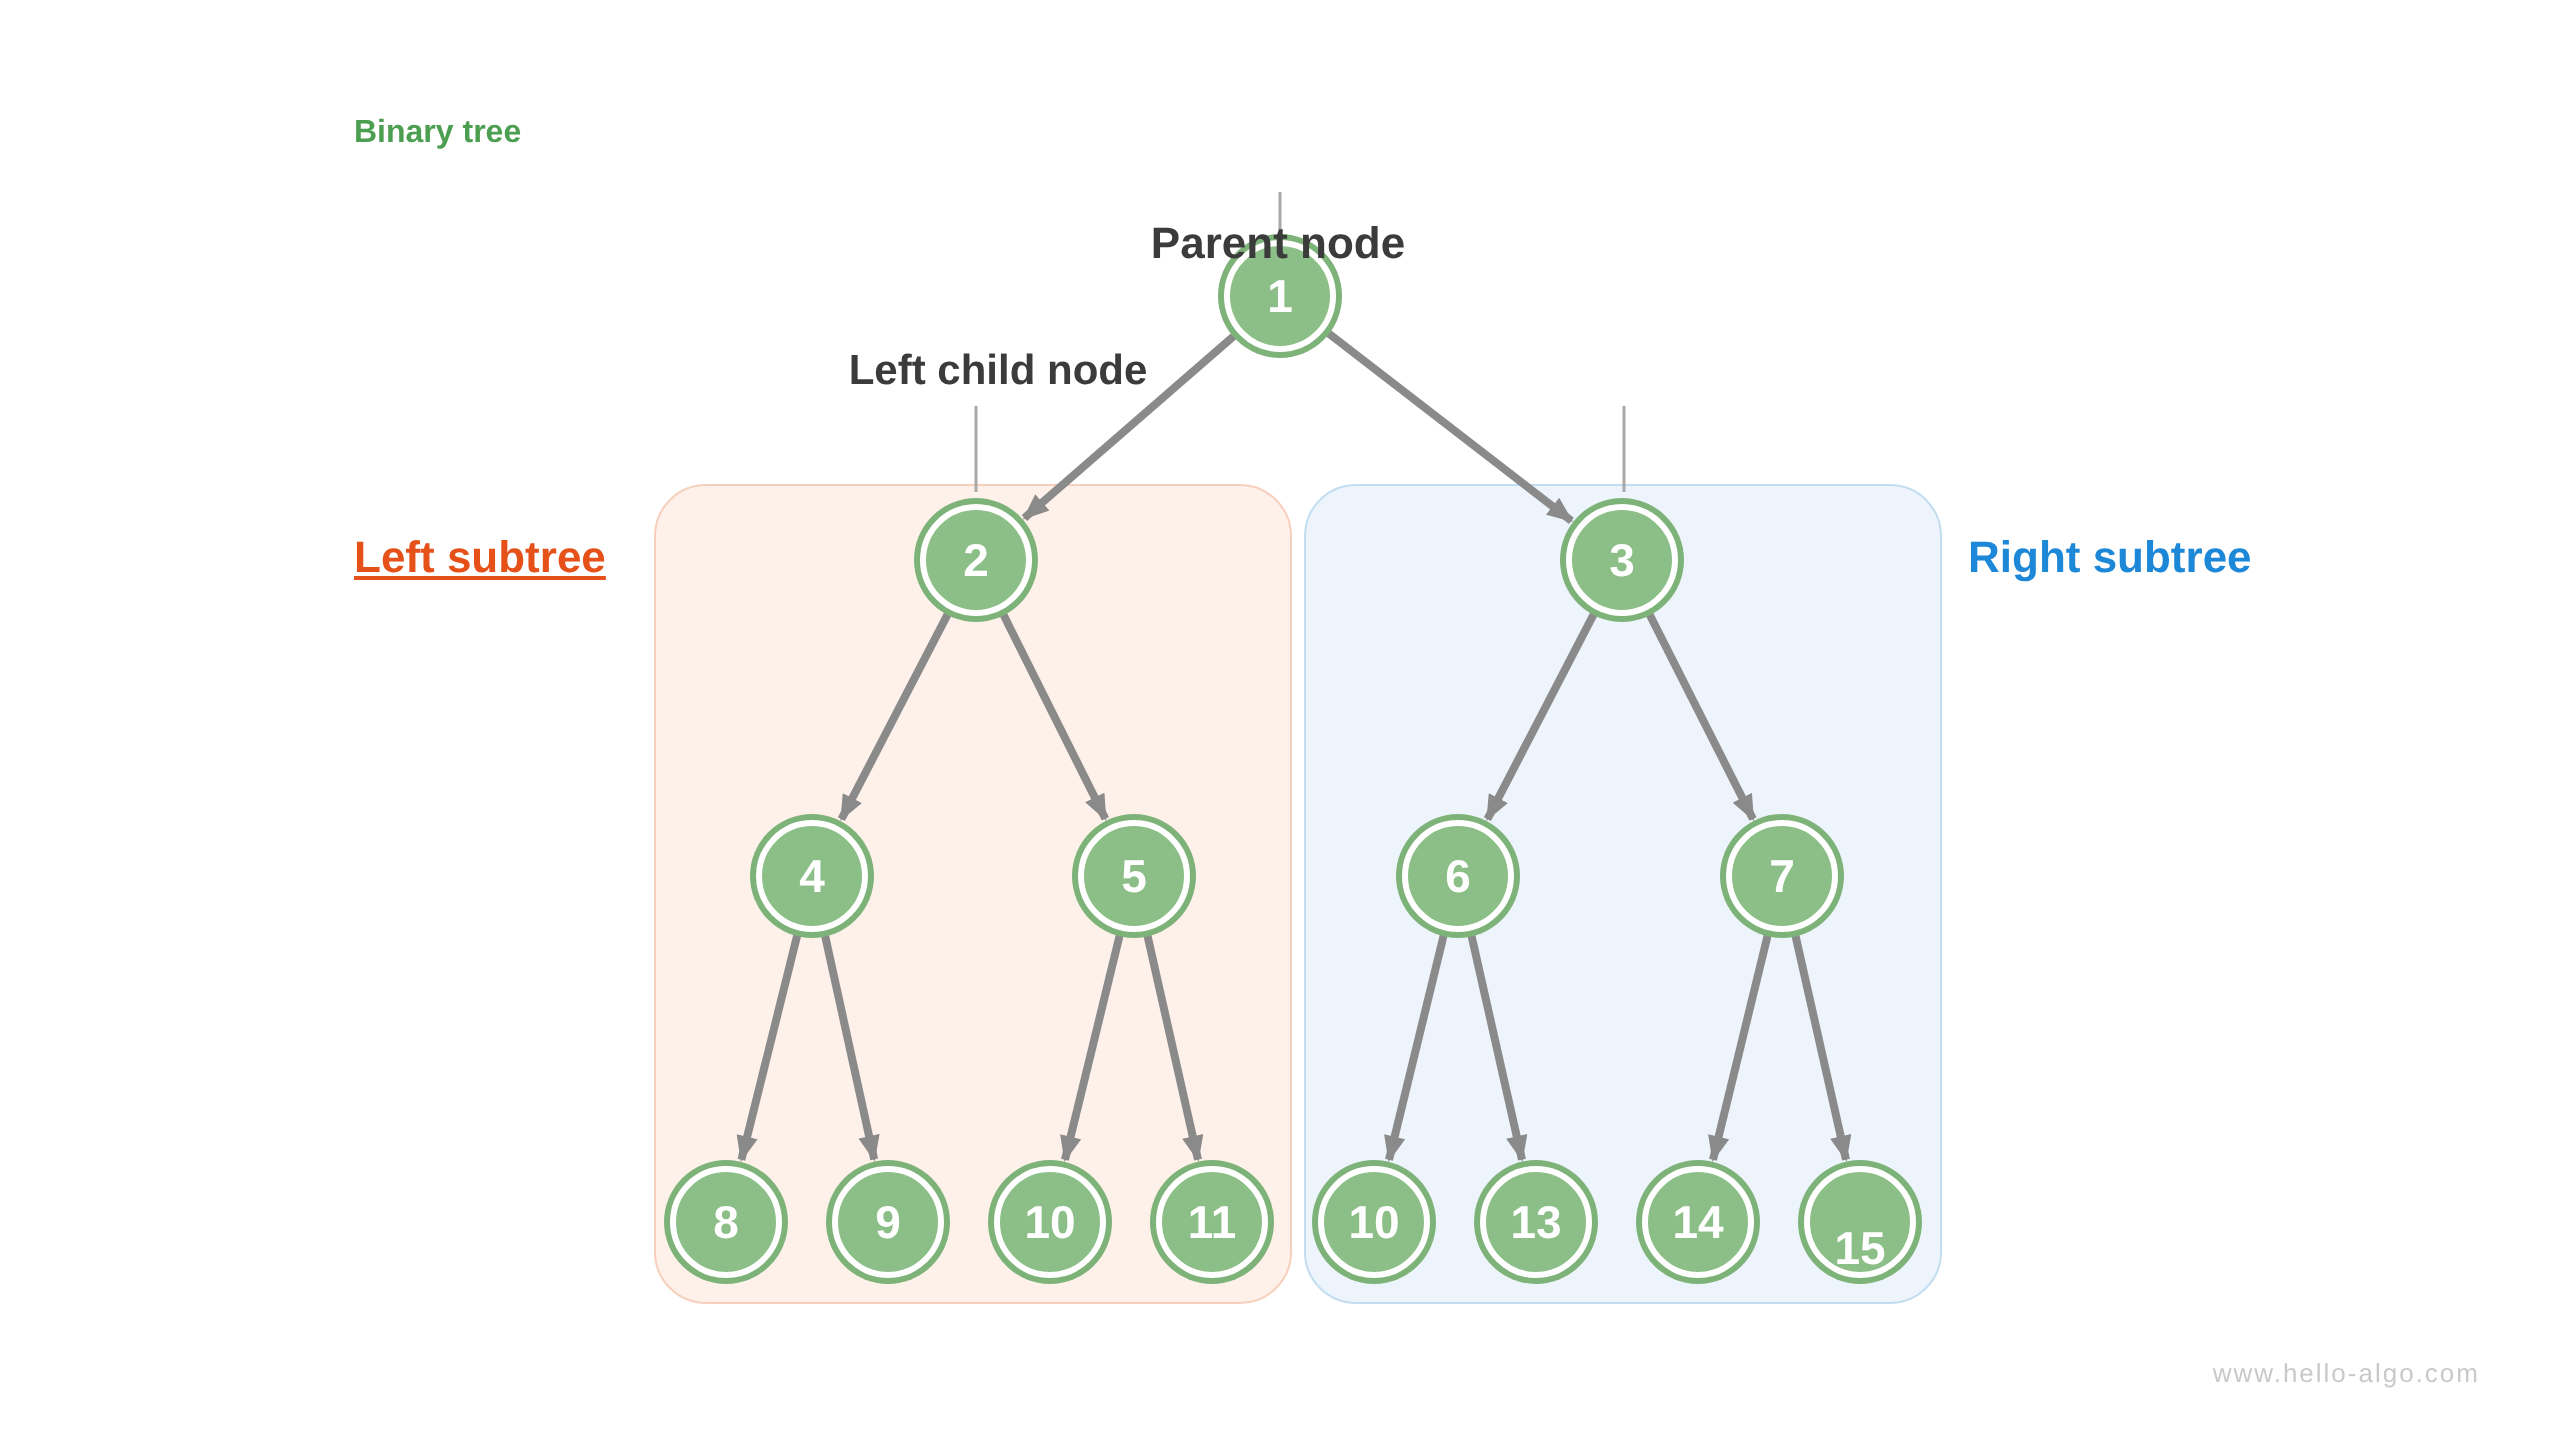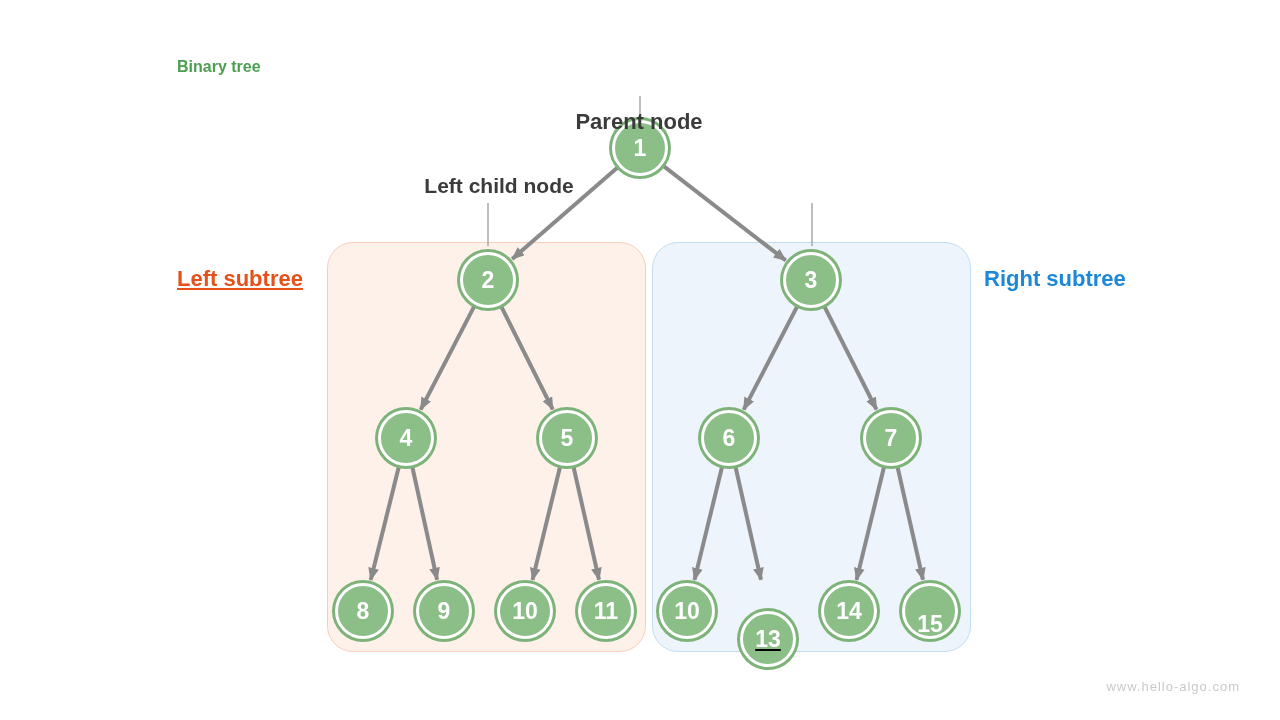--- a/index.html
+++ b/index.html
@@ -132,21 +132,21 @@
       </div>
       <div class="node" style="left: 497px; top: 583px;">
         <span>10</span>
       </div>
       <div class="node" style="left: 578px; top: 583px;">
         <span>11</span>
       </div>
       <div class="node" style="left: 659px; top: 583px;">
         <span>10</span>
       </div>
-      <div class="node" style="left: 740px; top: 611px; text-decoration: underline;">
+      <div class="node" style="left: 740px; top: 583px;">
         <span>13</span>
       </div>
       <div class="node" style="left: 821px; top: 583px;">
         <span>14</span>
       </div>
       <div class="node" style="left: 902px; top: 583px; align-items: flex-end;">
         <span>15</span>
       </div>
     </div>
 

